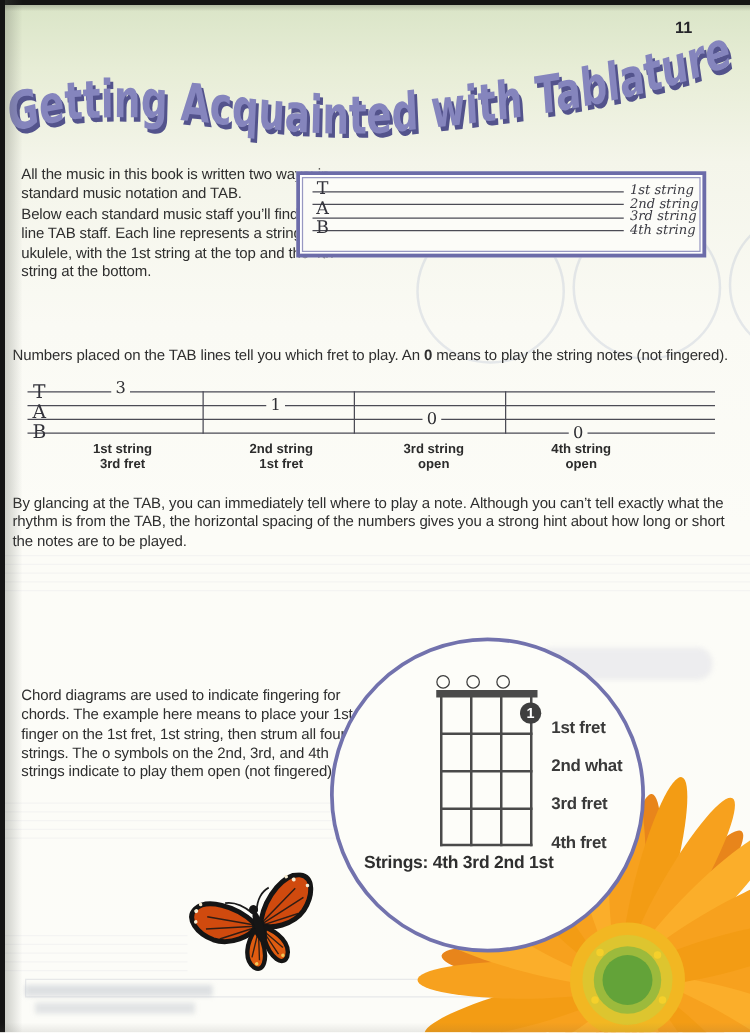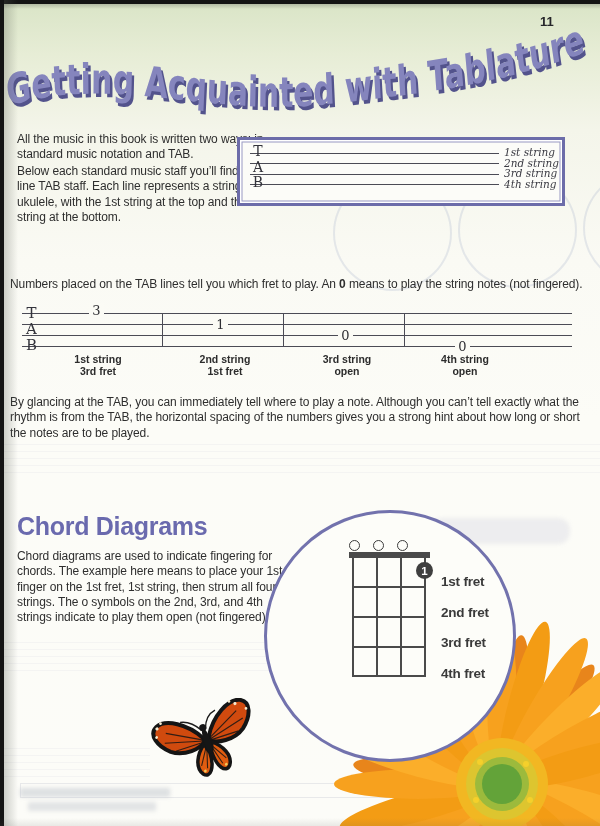--- a/index.html
+++ b/index.html
@@ -123,21 +123,20 @@
     <span style="display:block">3rd string</span>
     <span style="display:block">open</span>
   </div>
   <div class="caption" style="left:417px;top:353px;z-index:2">
     <span style="display:block">4th string</span>
     <span style="display:block">open</span>
   </div>
 
   <div class="abs body-text" style="left:10px;top:395px;width:584px;z-index:2">By glancing at the TAB, you can immediately tell where to play a note. Although you can’t tell exactly what the rhythm is from the TAB, the horizontal spacing of the numbers gives you a strong hint about how long or short the notes are to be played.</div>
 
-  <div class="abs" style="left:17px;top:512px;font:bold 25px 'Liberation Sans',sans-serif;color:#6a6aae;letter-spacing:-0.3px;z-index:2">Chord Diagrams</div>
   <div class="abs body-text" style="left:17px;top:549px;width:272px;z-index:2">Chord diagrams are used to indicate fingering for chords. The example here means to place your 1st finger on the 1st fret, 1st string, then strum all four strings. The o symbols on the 2nd, 3rd, and 4th strings indicate to play them open (not fingered).</div>
 
   <svg class="abs" style="left:330px;top:590px;width:270px;height:236px;z-index:1" viewBox="0 0 270 236">
     <g>
       <ellipse cx="244" cy="194" rx="78" ry="14" fill="#e8851b" transform="rotate(7.5 172 194)"></ellipse>
       <ellipse cx="244" cy="194" rx="78" ry="14" fill="#e8851b" transform="rotate(37.5 172 194)"></ellipse>
       <ellipse cx="244" cy="194" rx="78" ry="14" fill="#e8851b" transform="rotate(67.5 172 194)"></ellipse>
       <ellipse cx="244" cy="194" rx="78" ry="14" fill="#e8851b" transform="rotate(97.5 172 194)"></ellipse>
       <ellipse cx="244" cy="194" rx="78" ry="14" fill="#e8851b" transform="rotate(127.5 172 194)"></ellipse>
       <ellipse cx="244" cy="194" rx="78" ry="14" fill="#e8851b" transform="rotate(157.5 172 194)"></ellipse>
@@ -198,24 +197,26 @@
   <div class="gridh" style="left:352px;top:616px;width:74px"></div>
   <div class="gridh" style="left:352px;top:646px;width:74px"></div>
   <div class="gridh" style="left:352px;top:675px;width:74px"></div>
 
   <div class="abs" style="left:416px;top:562px;width:17px;height:17px;border-radius:50%;background:#3f3f3f;z-index:8;
               display:flex;align-items:center;justify-content:center;color:#fff;font:bold 11.5px 'Liberation Sans',sans-serif">
     <span>1</span>
   </div>
 
   <div class="fretlabel" style="top:574px">1st fret</div>
-  <div class="fretlabel" style="top:605px">2nd fret</div>
+  <div class="fretlabel" style="top:605px">2nd what</div>
   <div class="fretlabel" style="top:635px">3rd fret</div>
   <div class="fretlabel" style="top:666px">4th fret</div>
 
+  <div class="abs" style="left:276px;top:681px;width:182px;text-align:center;font:bold 14px 'Liberation Sans',sans-serif;
+              color:#2f2f2f;letter-spacing:-0.2px;z-index:7">Strings: 4th 3rd 2nd 1st</div>
 
   <svg class="abs" style="left:150px;top:698px;width:108px;height:86px;z-index:4" viewBox="0 0 108 86">
     <g transform="rotate(-18 54 43)">
       <path d="M55,32 C50,24 43,19 37,18" stroke="#1b1b1b" stroke-width="1.4" fill="none"></path>
       <path d="M59,32 C62,23 68,18 74,17" stroke="#1b1b1b" stroke-width="1.4" fill="none"></path>
       <path d="M54,40 C44,22 24,10 13,15 C3,20 8,34 19,43 C31,52 49,49 54,44 Z" fill="#d04a0e" stroke="#151515" stroke-width="4" stroke-linejoin="round"></path>
       <path d="M60,40 C70,22 90,10 101,15 C111,20 106,34 95,43 C83,52 65,49 60,44 Z" fill="#d04a0e" stroke="#151515" stroke-width="4" stroke-linejoin="round"></path>
       <path d="M53,46 C44,53 37,65 43,74 C49,81 56,71 56,56 Z" fill="#e05c10" stroke="#151515" stroke-width="3.5" stroke-linejoin="round"></path>
       <path d="M61,46 C70,53 77,65 71,74 C65,81 58,71 58,56 Z" fill="#e05c10" stroke="#151515" stroke-width="3.5" stroke-linejoin="round"></path>
       <path d="M54,42 L20,24 M54,43 L16,33 M54,44 L24,44" stroke="#151515" stroke-width="1.2" fill="none" opacity="0.85"></path>

